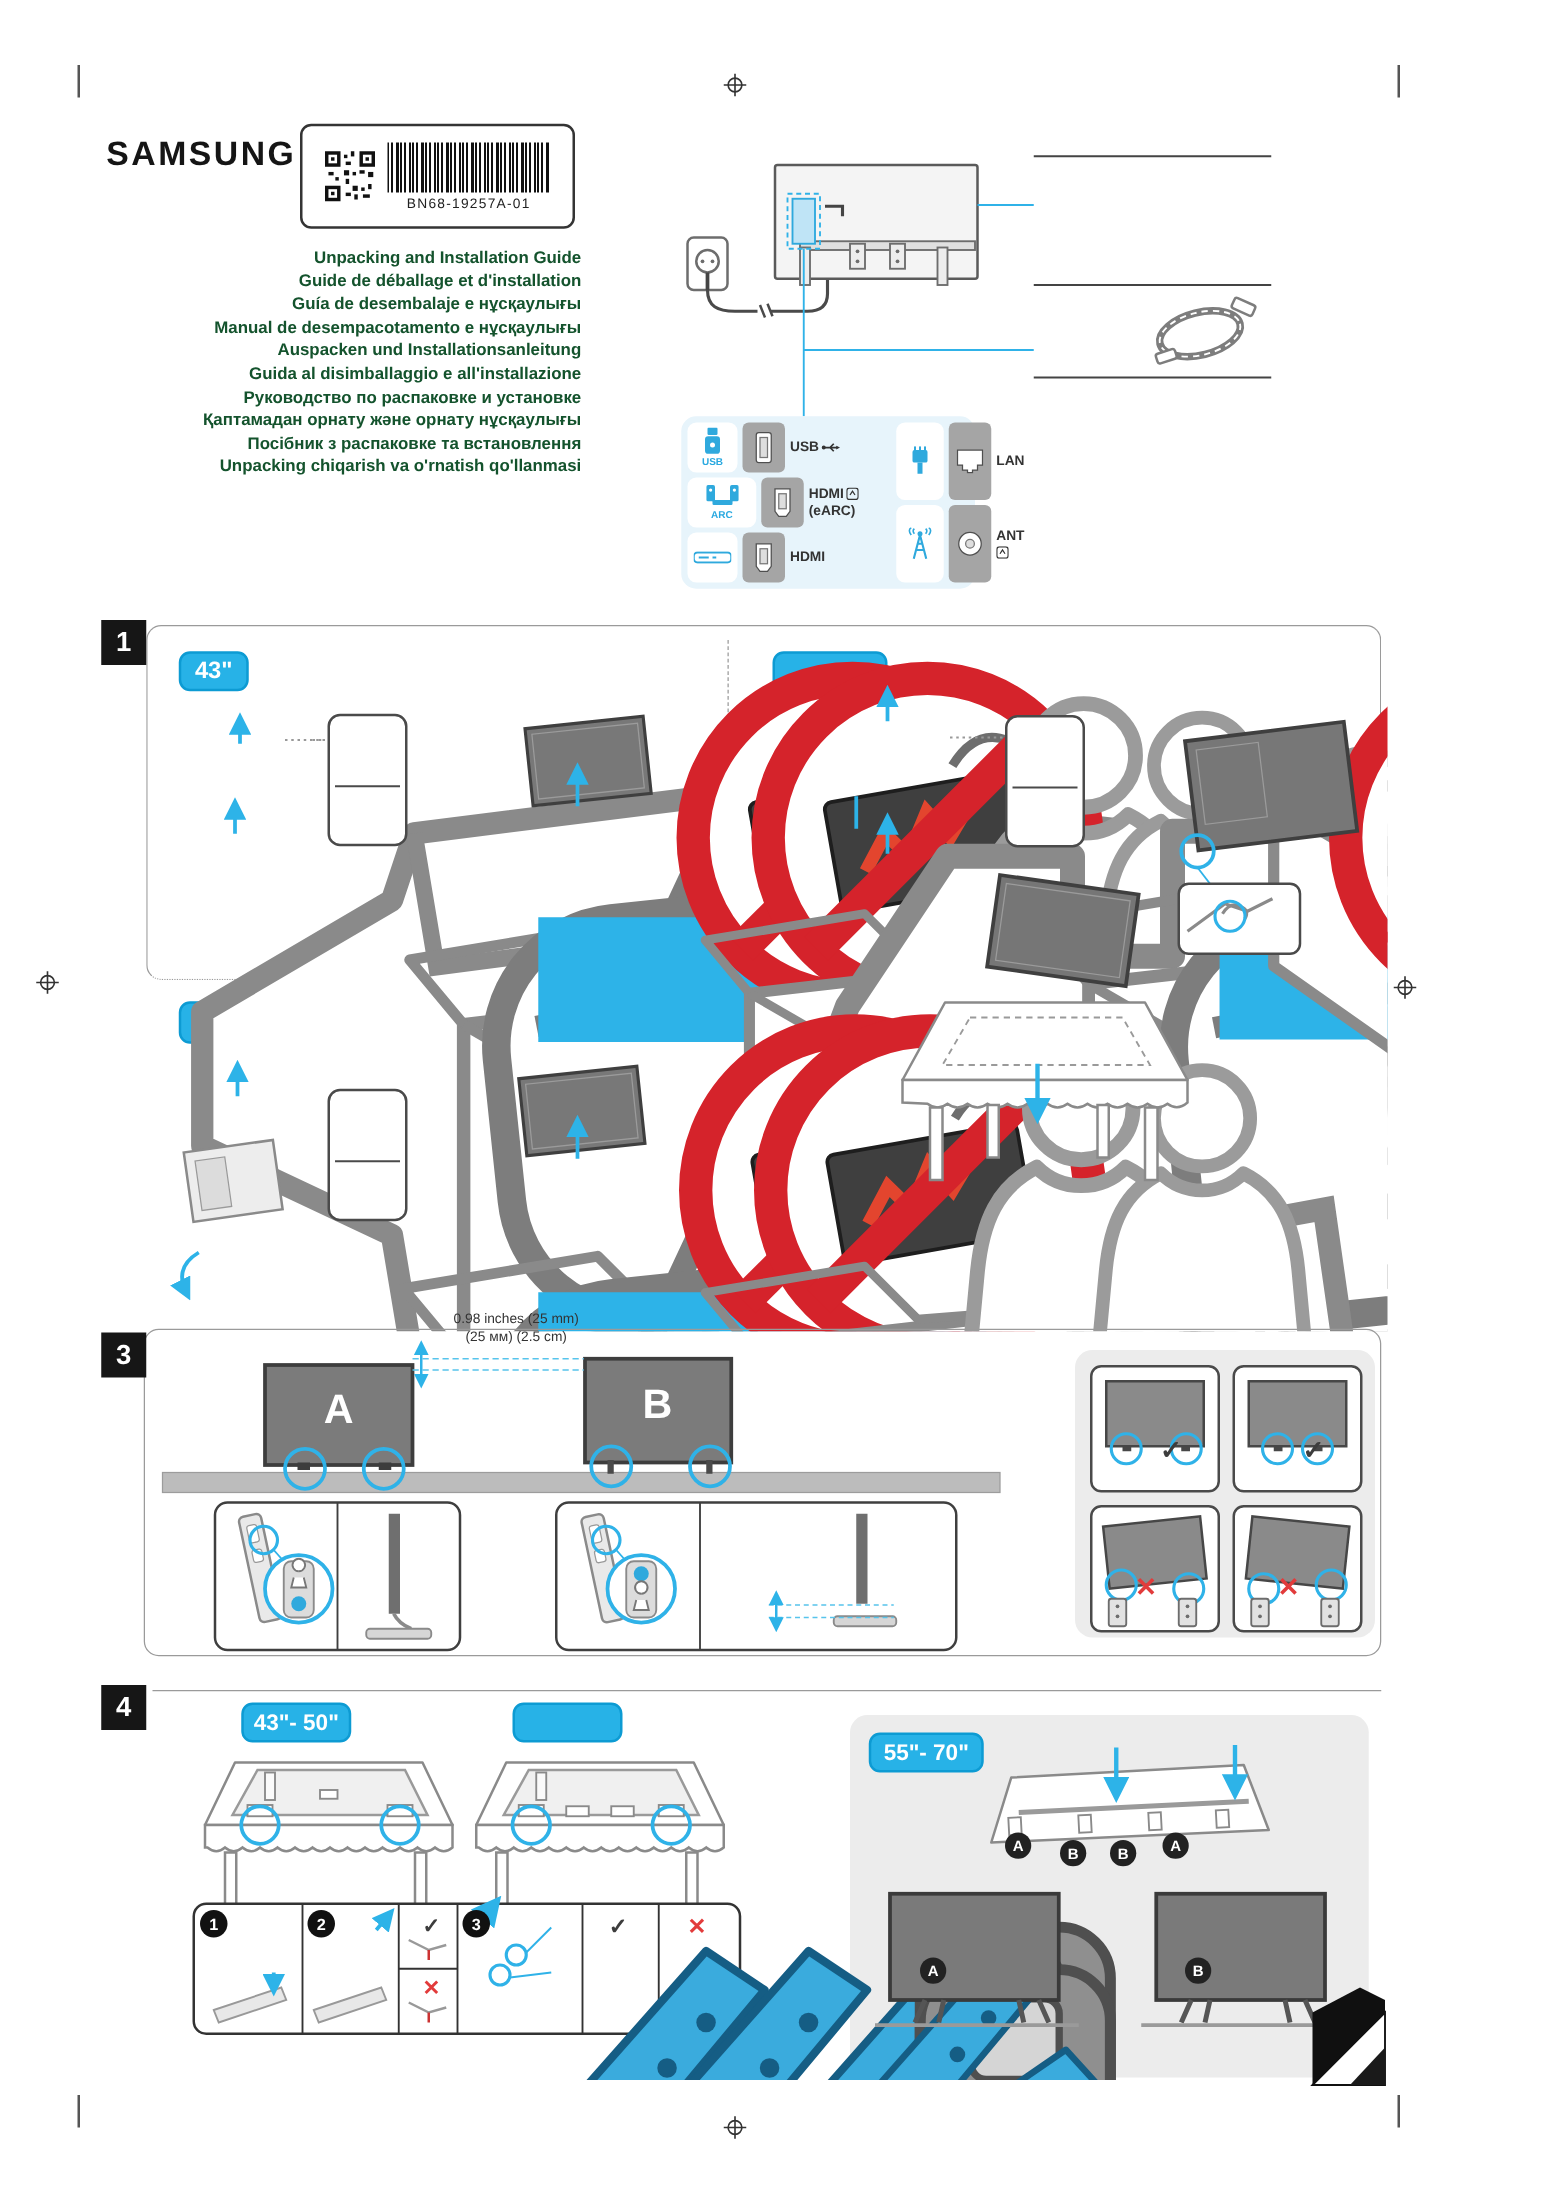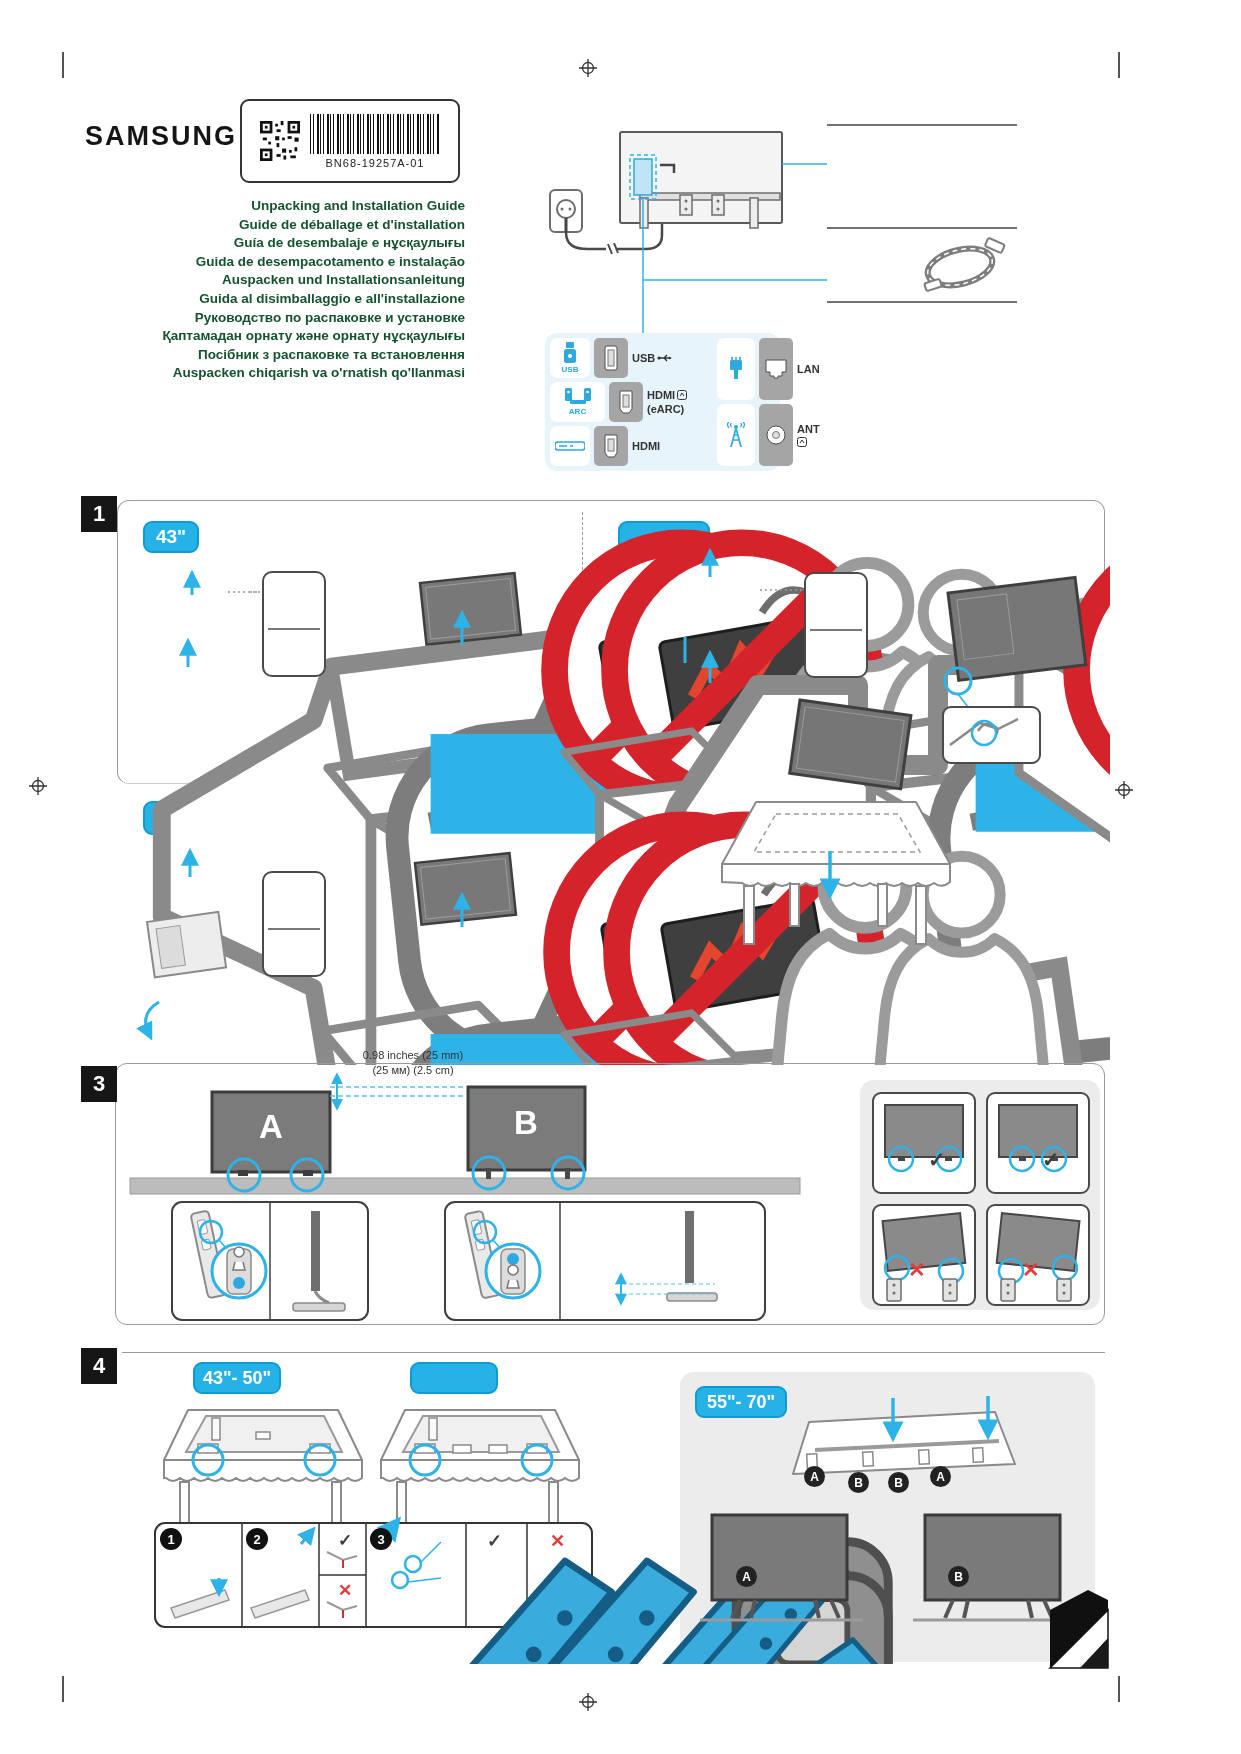--- a/index.html
+++ b/index.html
@@ -119,21 +119,21 @@
     </svg>
   <svg class="abs" style="left:1114px;top:780px" width="20" height="20" viewBox="0 0 20 20">
       <circle cx="10" cy="10" r="5.5" fill="none" stroke="#333" stroke-width="1.3"></circle>
       <path d="M10,1 V19 M1,10 H19" stroke="#333" stroke-width="1.3"></path>
     </svg>
   <svg class="abs" style="left:578px;top:1692px" width="20" height="20" viewBox="0 0 20 20">
       <circle cx="10" cy="10" r="5.5" fill="none" stroke="#333" stroke-width="1.3"></circle>
       <path d="M10,1 V19 M1,10 H19" stroke="#333" stroke-width="1.3"></path>
     </svg>
 
-  <div class="abs logo" style="left:85px;top:121px">SAMSUNG</div>
+  <div class="abs logo" style="left:85px;top:108px">SAMSUNG</div>
 
   <div class="abs sticker" style="left:240px;top:99px;width:220px;height:84px">
     <svg width="58" height="58" viewBox="0 0 29 29">
       <rect width="29" height="29" fill="#fff"></rect>
       <g fill="#111">
         <rect x="0" y="0" width="9" height="9"></rect>
           <rect x="20" y="0" width="9" height="9"></rect>
           <rect x="0" y="20" width="9" height="9"></rect>
         <rect x="11" y="2" width="2" height="2"></rect>
           <rect x="15" y="0" width="2" height="3"></rect>
@@ -166,27 +166,27 @@
     <div>
       <div class="barcode"></div>
       <div class="bc-num">BN68-19257A-01</div>
     </div>
   </div>
 
   <div class="abs titles" style="left:85px;top:197px">
     <div>Unpacking and Installation Guide</div>
     <div>Guide de déballage et d'installation</div>
     <div>Guía de desembalaje e нұсқаулығы</div>
-    <div>Guida de desempacotamento e instalação</div>
+    <div>Manual de desempacotamento e нұсқаулығы</div>
     <div>Auspacken und Installationsanleitung</div>
     <div>Guida al disimballaggio e all'installazione</div>
     <div>Руководство по распаковке и установке</div>
     <div>Қаптамадан орнату және орнату нұсқаулығы</div>
     <div>Посібник з распаковке та встановлення</div>
-    <div>Auspacken chiqarish va o'rnatish qo'llanmasi</div>
+    <div>Unpacking chiqarish va o'rnatish qo'llanmasi</div>
   </div>
 
   <svg class="abs" style="left:540px;top:95px" width="490" height="245" viewBox="0 0 490 245">
 
     <path d="M287,30 H477 M287,133 H477 M287,207 H477" stroke="#444" stroke-width="1.5"></path>
     <use href="#stands" transform="translate(392,40) scale(1.35)"></use>
     <g>
       <ellipse cx="420" cy="172" rx="33" ry="17" fill="none" stroke="#7d7d7d" stroke-width="6" transform="rotate(-14 420 172)"></ellipse>
       <ellipse cx="420" cy="172" rx="33" ry="17" fill="none" stroke="#fff" stroke-width="1.5" stroke-dasharray="5 4" transform="rotate(-14 420 172)"></ellipse>
       <rect x="446" y="146" width="18" height="9" rx="2" fill="#fff" stroke="#7d7d7d" stroke-width="2" transform="rotate(24 455 150)"></rect>

